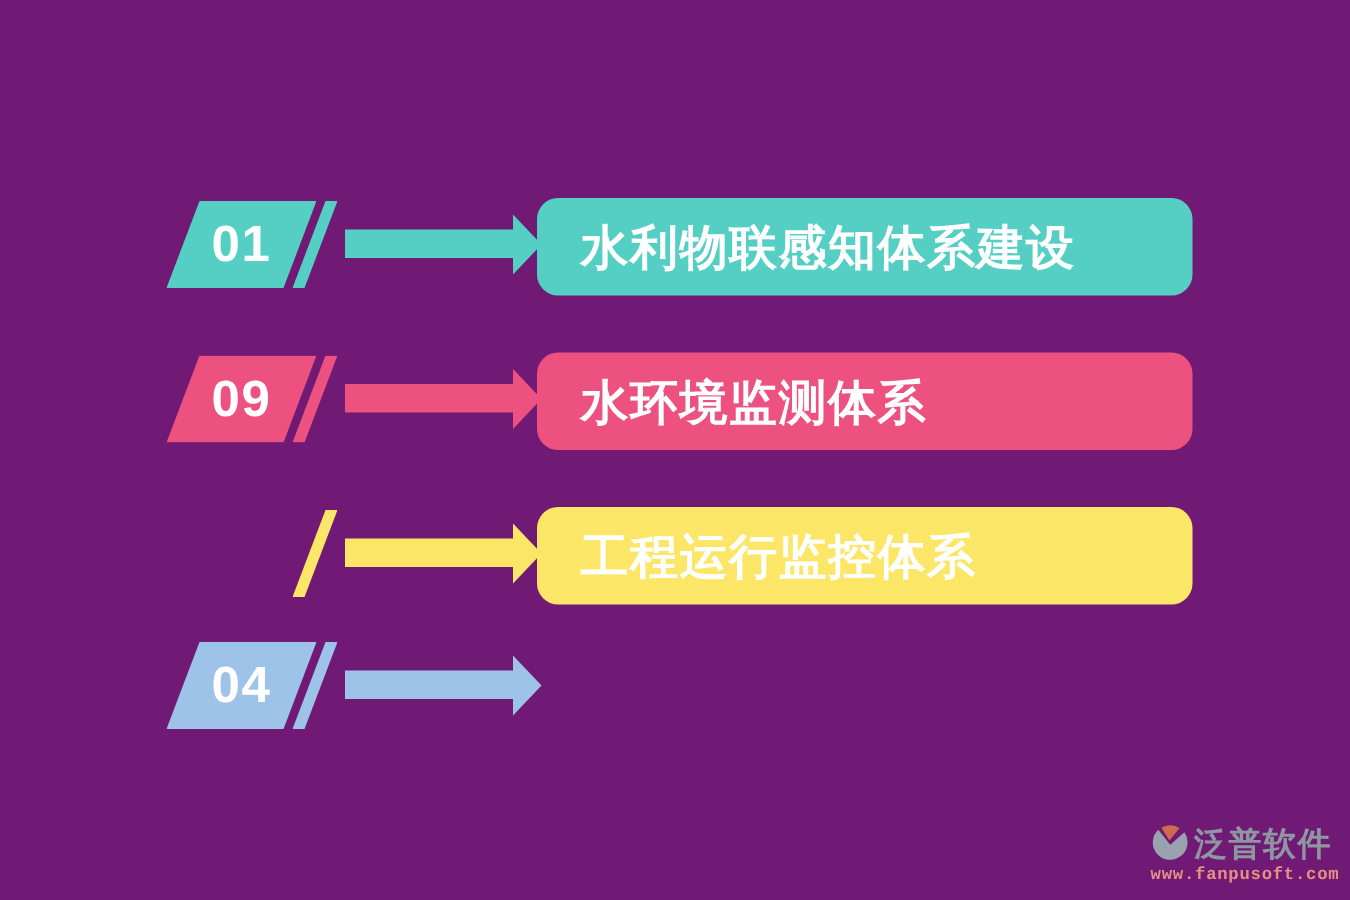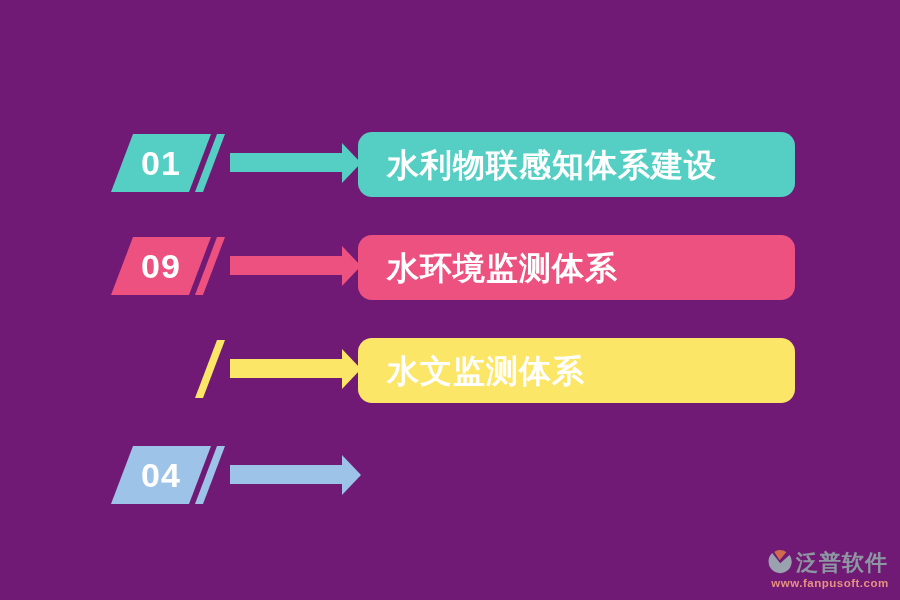--- a/index.html
+++ b/index.html
@@ -43,21 +43,21 @@
   }
   .label-box .label{
     color:#ffffff;font-size:32px;font-weight:bold;letter-spacing:1px;
     line-height:1;white-space:nowrap;
   }
 
   
   .watermark{position:absolute;left:767px;top:549px;width:126px;}
   .wm-top{display:flex;align-items:center;gap:3px;}
   .wm-brand{font-size:22px;font-weight:bold;line-height:1.2;letter-spacing:1px;}
-  .wm-url{font-size:11.5px;line-height:1;margin-top:1px;text-align:center;letter-spacing:0.5px;font-weight:bold;}
+  .wm-url{font-size:11.5px;line-height:1;margin-top:1px;text-align:center;letter-spacing:0.5px;font-weight:bold;font-family:Liberation Mono, monospace;}
 </style>
 </head>
 <body>
 
 <div class="stage">
 
   <div class="row" style="top: 132px; --c: #55cfc4;">
     <div class="num-main">
       <span class="num">01</span>
     </div>
@@ -85,25 +85,25 @@
     </div>
   </div>
 
   <div class="row" style="top: 338px; --c: #fce667;">
     <div class="num-strip"></div>
     <div class="arrow">
       <div class="arrow-shaft"></div>
       <div class="arrow-head"></div>
     </div>
     <div class="label-box">
-      <span class="label">水文监测体系</span>
+      <span class="label">工程运行监控体系</span>
     </div>
   </div>
 
-  <div class="row" style="top: 444px; --c: #9ec3e8;">
+  <div class="row" style="top: 426px; --c: #9ec3e8;">
     <div class="num-main">
       <span class="num">04</span>
     </div>
     <div class="num-strip"></div>
     <div class="arrow">
       <div class="arrow-shaft"></div>
       <div class="arrow-head"></div>
     </div>
   </div>
 

